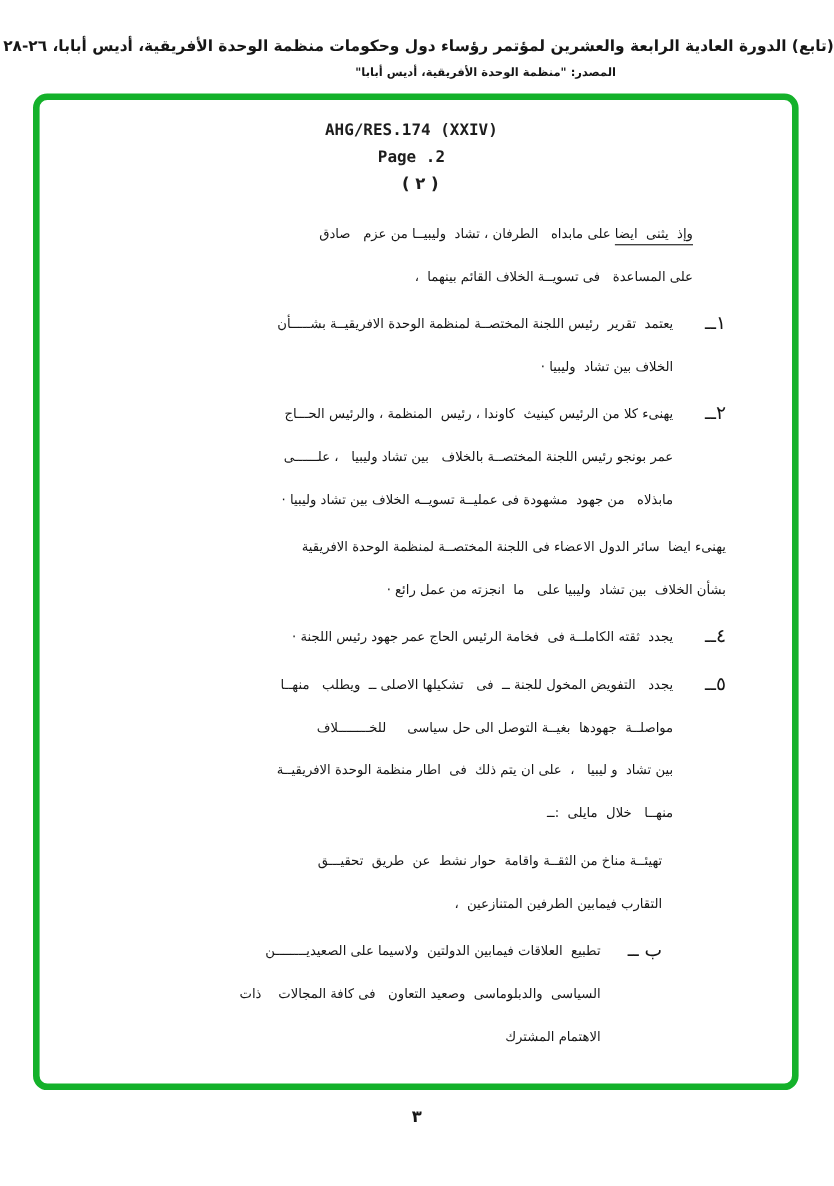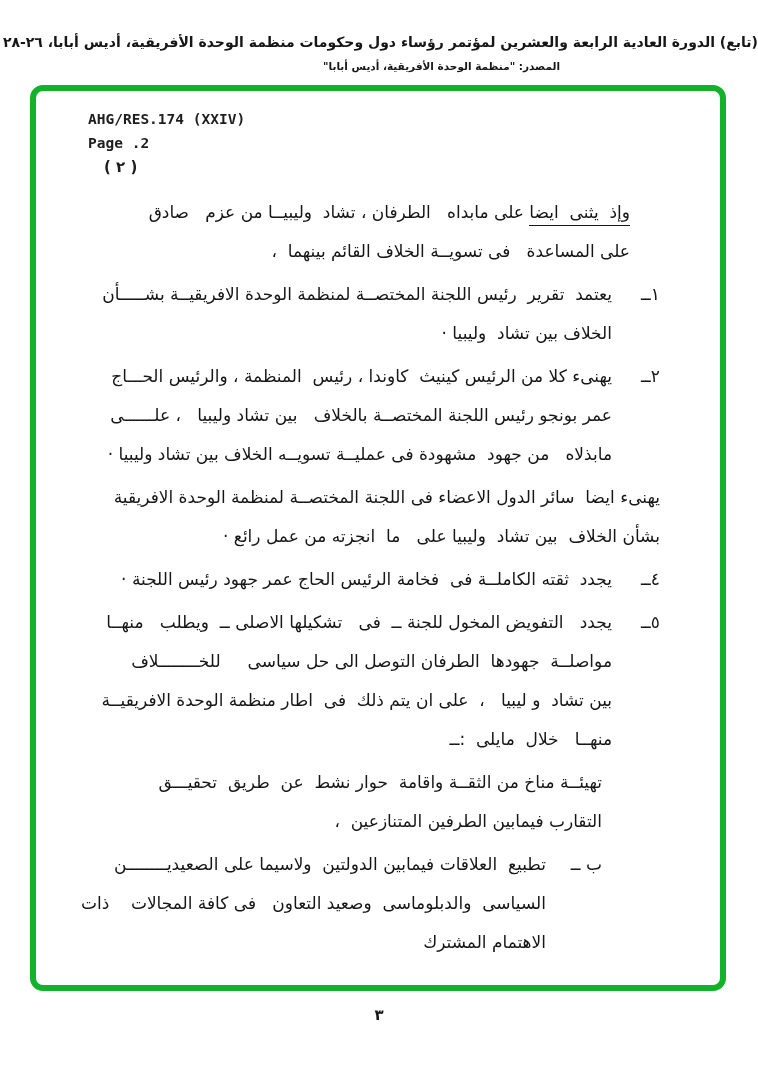--- a/index.html
+++ b/index.html
@@ -43,37 +43,37 @@
     width: 696px;
     height: 906px;
     border: 6px solid #14b12a;
     border-radius: 13px;
     padding: 16px 60px 0 28px;
     direction: rtl;
   }
   
   .docref {
     direction: ltr;
-    text-align: left;
+    text-align: center;
     margin-left: 24px;
     font-family: "DejaVu Sans Mono", "Liberation Mono", monospace;
     font-size: 14.5px;
     font-weight: bold;
     color: #1d1d1d;
     line-height: 24px;
   }
   .docref .doc-number {
     font-family: "DejaVu Sans", sans-serif;
     padding-left: 16px;
     font-size: 15px;
   }
   
   .arabic-line {
     white-space: pre;
-    font-size: 17px;
+    font-size: 12px;
     line-height: 39px;
   }
   .preamble {
     margin-top: 14px;
     padding-left: 0;
     padding-right: 30px;
     text-align: right;
   }
   .underlined {
     border-bottom: 1.6px solid #161616;
@@ -160,21 +160,21 @@
       <span class="marker">٤ــ</span>
       <div class="itext">
         <div class="arabic-line">يجدد  ثقته الكاملــة فى  فخامة الرئيس الحاج عمر جهود رئيس اللجنة ·</div>
       </div>
     </div>
 
     <div class="item">
       <span class="marker">٥ــ</span>
       <div class="itext">
         <div class="arabic-line">يجدد   التفويض المخول للجنة ــ  فى   تشكيلها الاصلى ــ  ويطلب   منهــا</div>
-        <div class="arabic-line">مواصلــة  جهودها  الطرفان التوصل الى حل سياسى     للخــــــــلاف</div>
+        <div class="arabic-line">مواصلــة  جهودها  بغيــة التوصل الى حل سياسى     للخــــــــلاف</div>
         <div class="arabic-line">بين تشاد  و ليبيا   ،  على ان يتم ذلك  فى  اطار منظمة الوحدة الافريقيــة</div>
         <div class="arabic-line">منهــا   خلال  مايلى  :ــ</div>
       </div>
     </div>
 
     <div class="item sub">
       <div class="itext">
         <div class="arabic-line">تهيئــة مناخ من الثقــة واقامة  حوار نشط  عن  طريق  تحقيـــق</div>
         <div class="arabic-line">التقارب فيمابين الطرفين المتنازعين  ،</div>
       </div>

